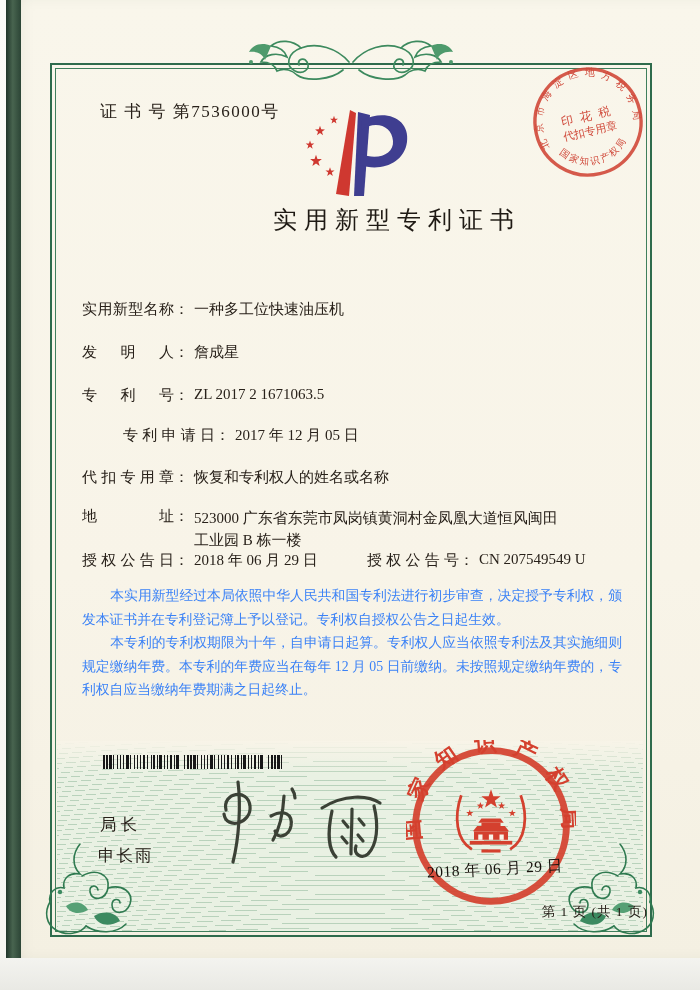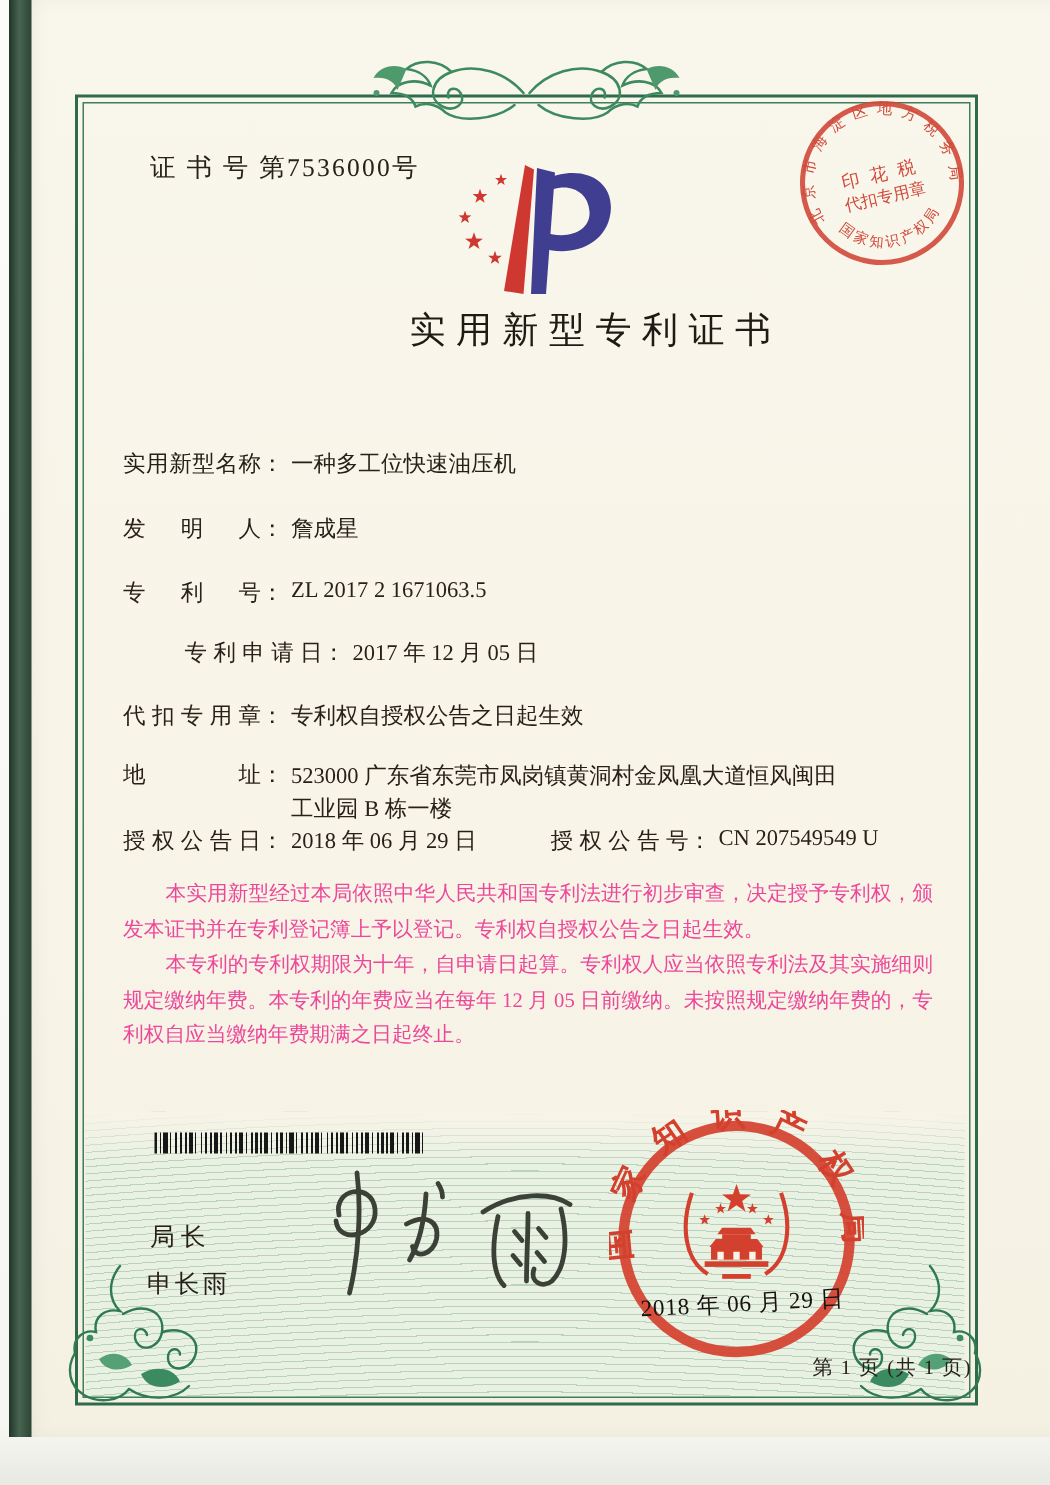--- a/index.html
+++ b/index.html
@@ -25,21 +25,21 @@
   .title{left:50px;top:204px;width:598px;text-align:center;font-size:24px;
     letter-spacing:7px;z-index:4;color:#1f1a14;padding-left:48px;}
   .frow{left:82px;font-size:15px;z-index:4;width:545px;}
   .flabel{display:inline-block;width:92px;text-align:justify;text-align-last:justify;
     text-justify:inter-character;vertical-align:top;}
   .fcolon{margin-right:5px;vertical-align:top;}
   .fvalue{vertical-align:top;}
   .addrblock{display:inline-block;vertical-align:top;line-height:22px;}
   .pair2{position:absolute;left:285px;top:0;}
   .bodytext{left:82px;top:584px;width:540px;font-size:13.8px;line-height:23.6px;
-    text-align:justify;z-index:4;color:#ec4899;}
+    text-align:justify;z-index:4;color:#3b82f6;}
   .bodytext p{margin:0;text-indent:2.05em;}
   .barcode{left:103px;top:755px;width:179px;height:14px;z-index:4;
     background:repeating-linear-gradient(90deg,
       #171717 0 1.6px, transparent 1.6px 3.4px,
       #171717 3.4px 4.6px, transparent 4.6px 6px,
       #171717 6px 8.8px, transparent 8.8px 10.4px,
       #171717 10.4px 11.2px, transparent 11.2px 14px,
       #171717 14px 15px, transparent 15px 16.8px);}
   .signer-title{left:100px;top:814px;font-size:16.5px;letter-spacing:4px;z-index:4;}
   .signer-name{left:98px;top:845px;font-size:16.5px;letter-spacing:2px;z-index:4;text-align:center;}
@@ -112,21 +112,21 @@
 <div class="abs frow" style="top:343px;">
   <span class="flabel">发明人</span><span class="fcolon">：</span><span class="fvalue">詹成星</span>
 </div>
 <div class="abs frow" style="top:386px;">
   <span class="flabel">专利号</span><span class="fcolon">：</span><span class="fvalue">ZL 2017 2 1671063.5</span>
 </div>
 <div class="abs frow" style="top:426px;margin-left:41px;">
   <span class="flabel">专利申请日</span><span class="fcolon">：</span><span class="fvalue">2017 年 12 月 05 日</span>
 </div>
 <div class="abs frow" style="top:468px;">
-  <span class="flabel">代扣专用章</span><span class="fcolon">：</span><span class="fvalue">专利权自授权公告之日起生效</span>
+  <span class="flabel">代扣专用章</span><span class="fcolon">：</span><span class="fvalue">恢复和专利权人的姓名或名称</span>
 </div>
 <div class="abs frow" style="top:507px;">
   <span class="flabel">地址</span><span class="fcolon">：</span><span class="addrblock"><span>523000 广东省东莞市凤岗镇黄洞村金凤凰大道恒风闽田</span><br><span>工业园 B 栋一楼</span></span>
 </div>
 <div class="abs frow" style="top:551px;">
   <span class="flabel">授权公告日</span><span class="fcolon">：</span><span class="fvalue">2018 年 06 月 29 日</span>
   <span class="pair2">
     <span class="flabel">授权公告号</span><span class="fcolon">：</span><span class="fvalue">CN 207549549 U</span>
   </span>
 </div>

